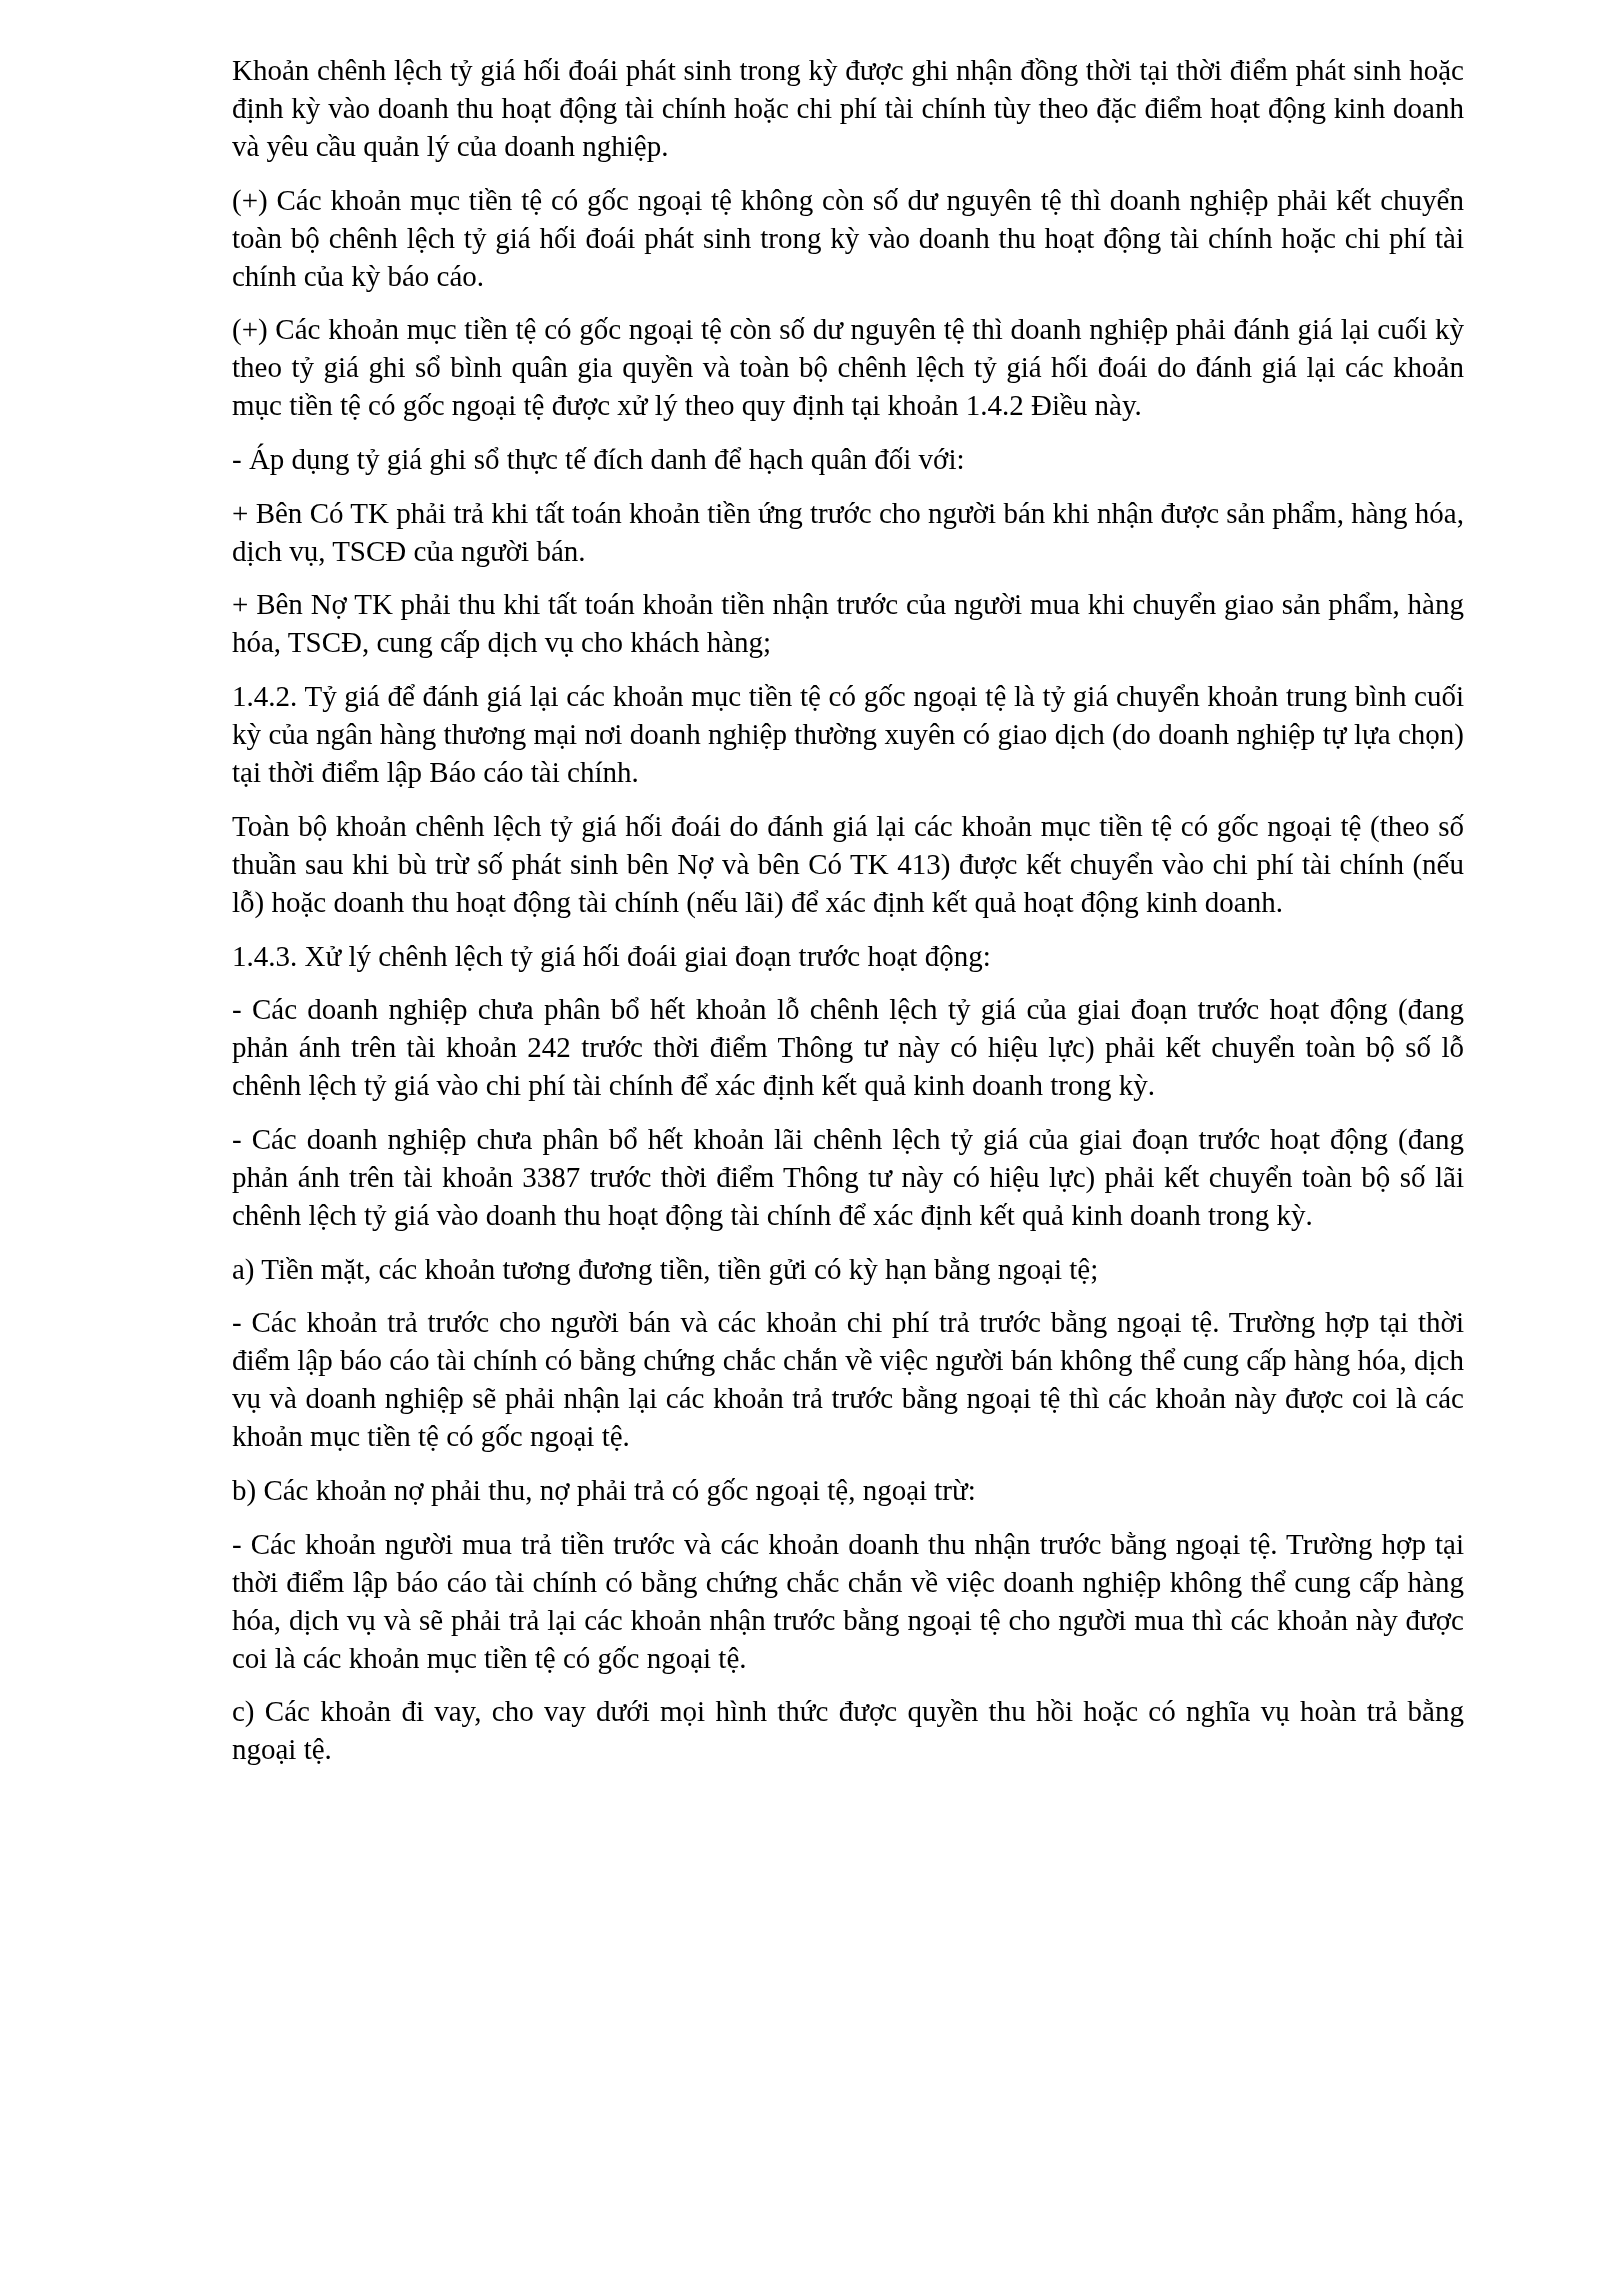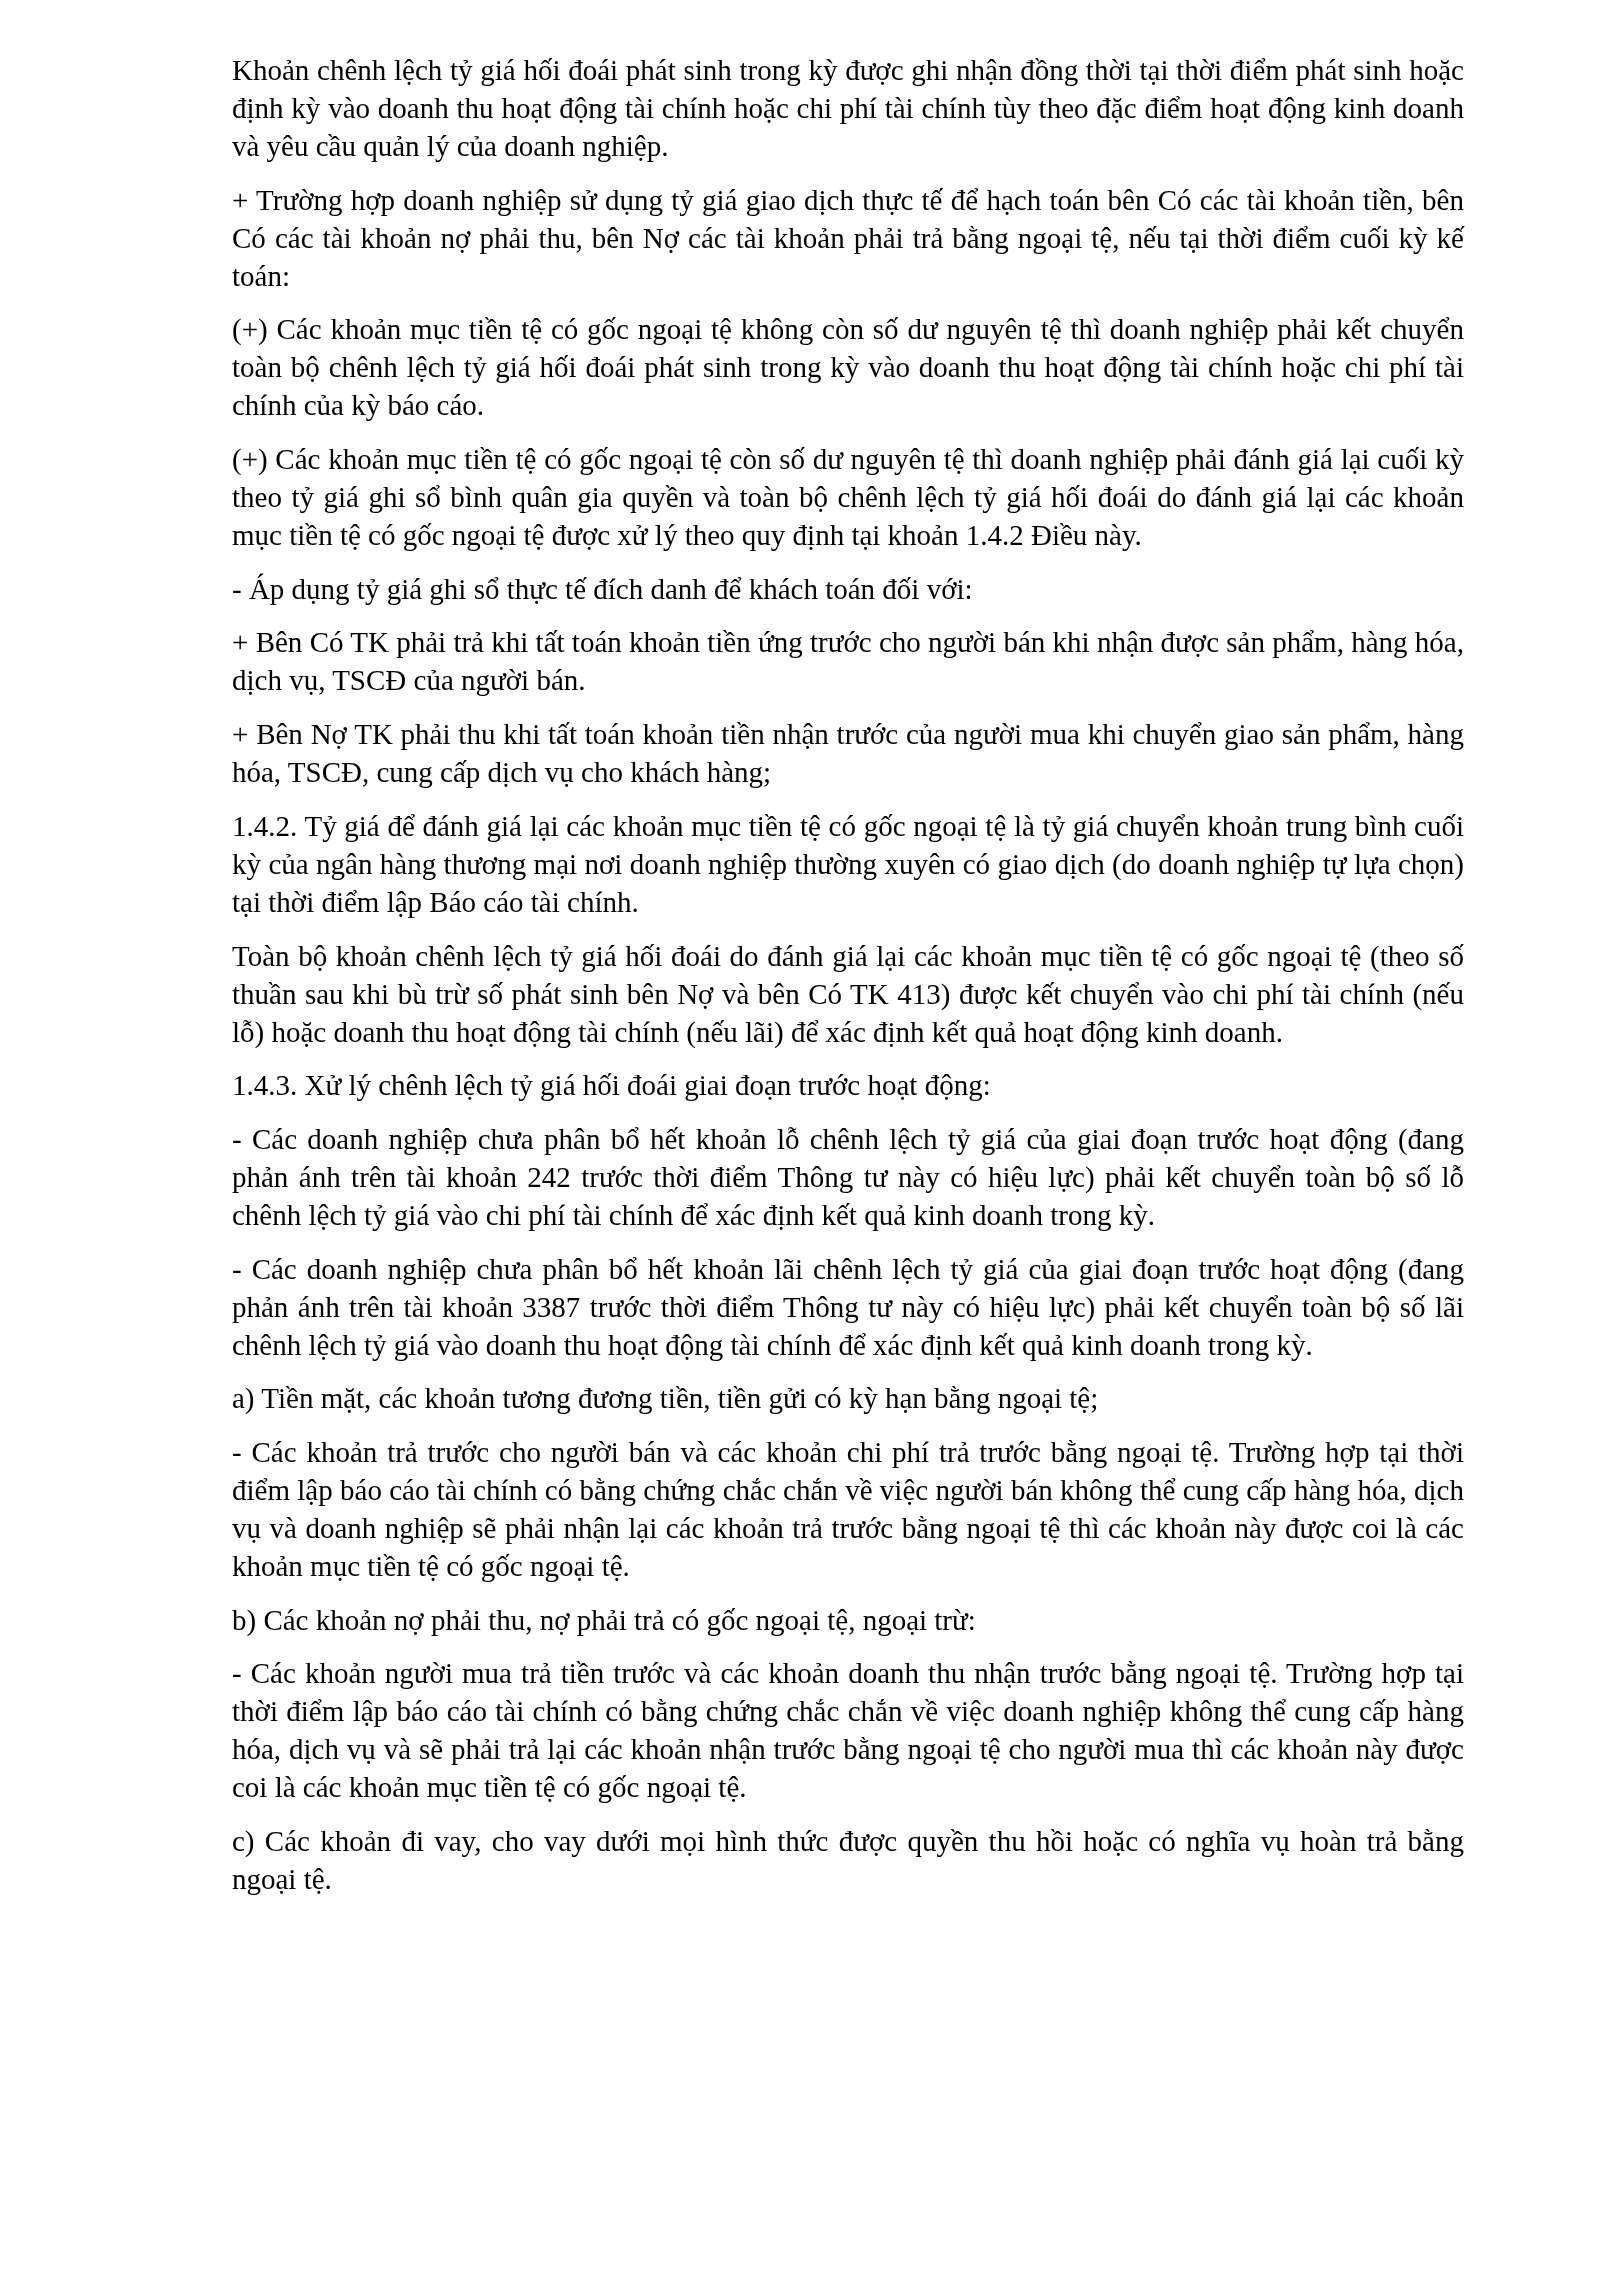--- a/index.html
+++ b/index.html
@@ -30,24 +30,23 @@
     margin: 0 0 15.7px 0;
     padding: 0;
   }
 </style>
 </head>
 <body>
 
 <div class="page">
   <main class="doc-text" id="doc-text">
       <p>Khoản chênh lệch tỷ giá hối đoái phát sinh trong kỳ được ghi nhận đồng thời tại thời điểm phát sinh hoặc định kỳ vào doanh thu hoạt động tài chính hoặc chi phí tài chính tùy theo đặc điểm hoạt động kinh doanh và yêu cầu quản lý của doanh nghiệp.</p>
-      <p>+ Trường hợp doanh nghiệp sử dụng tỷ giá giao dịch thực tế để hạch toán bên Có các tài khoản tiền, bên Có các tài khoản nợ phải thu, bên Nợ các tài khoản phải trả bằng ngoại tệ, nếu tại thời điểm cuối kỳ kế toán:</p>
       <p>(+) Các khoản mục tiền tệ có gốc ngoại tệ không còn số dư nguyên tệ thì doanh nghiệp phải kết chuyển toàn bộ chênh lệch tỷ giá hối đoái phát sinh trong kỳ vào doanh thu hoạt động tài chính hoặc chi phí tài chính của kỳ báo cáo.</p>
       <p>(+) Các khoản mục tiền tệ có gốc ngoại tệ còn số dư nguyên tệ thì doanh nghiệp phải đánh giá lại cuối kỳ theo tỷ giá ghi sổ bình quân gia quyền và toàn bộ chênh lệch tỷ giá hối đoái do đánh giá lại các khoản mục tiền tệ có gốc ngoại tệ được xử lý theo quy định tại khoản 1.4.2 Điều này.</p>
-      <p>- Áp dụng tỷ giá ghi sổ thực tế đích danh để khách toán đối với:</p>
+      <p>- Áp dụng tỷ giá ghi sổ thực tế đích danh để hạch quân đối với:</p>
       <p>+ Bên Có TK phải trả khi tất toán khoản tiền ứng trước cho người bán khi nhận được sản phẩm, hàng hóa, dịch vụ, TSCĐ của người bán.</p>
       <p>+ Bên Nợ TK phải thu khi tất toán khoản tiền nhận trước của người mua khi chuyển giao sản phẩm, hàng hóa, TSCĐ, cung cấp dịch vụ cho khách hàng;</p>
       <p>1.4.2. Tỷ giá để đánh giá lại các khoản mục tiền tệ có gốc ngoại tệ là tỷ giá chuyển khoản trung bình cuối kỳ của ngân hàng thương mại nơi doanh nghiệp thường xuyên có giao dịch (do doanh nghiệp tự lựa chọn) tại thời điểm lập Báo cáo tài chính.</p>
       <p>Toàn bộ khoản chênh lệch tỷ giá hối đoái do đánh giá lại các khoản mục tiền tệ có gốc ngoại tệ (theo số thuần sau khi bù trừ số phát sinh bên Nợ và bên Có TK 413) được kết chuyển vào chi phí tài chính (nếu lỗ) hoặc doanh thu hoạt động tài chính (nếu lãi) để xác định kết quả hoạt động kinh doanh.</p>
       <p>1.4.3. Xử lý chênh lệch tỷ giá hối đoái giai đoạn trước hoạt động:</p>
       <p>- Các doanh nghiệp chưa phân bổ hết khoản lỗ chênh lệch tỷ giá của giai đoạn trước hoạt động (đang phản ánh trên tài khoản 242 trước thời điểm Thông tư này có hiệu lực) phải kết chuyển toàn bộ số lỗ chênh lệch tỷ giá vào chi phí tài chính để xác định kết quả kinh doanh trong kỳ.</p>
       <p>- Các doanh nghiệp chưa phân bổ hết khoản lãi chênh lệch tỷ giá của giai đoạn trước hoạt động (đang phản ánh trên tài khoản 3387 trước thời điểm Thông tư này có hiệu lực) phải kết chuyển toàn bộ số lãi chênh lệch tỷ giá vào doanh thu hoạt động tài chính để xác định kết quả kinh doanh trong kỳ.</p>
       <p>a) Tiền mặt, các khoản tương đương tiền, tiền gửi có kỳ hạn bằng ngoại tệ;</p>
       <p>- Các khoản trả trước cho người bán và các khoản chi phí trả trước bằng ngoại tệ. Trường hợp tại thời điểm lập báo cáo tài chính có bằng chứng chắc chắn về việc người bán không thể cung cấp hàng hóa, dịch vụ và doanh nghiệp sẽ phải nhận lại các khoản trả trước bằng ngoại tệ thì các khoản này được coi là các khoản mục tiền tệ có gốc ngoại tệ.</p>
       <p>b) Các khoản nợ phải thu, nợ phải trả có gốc ngoại tệ, ngoại trừ:</p>

